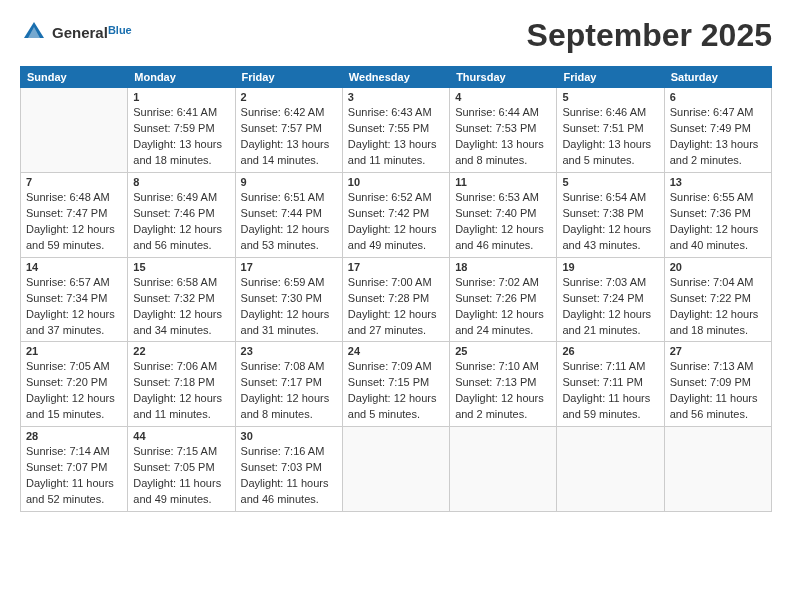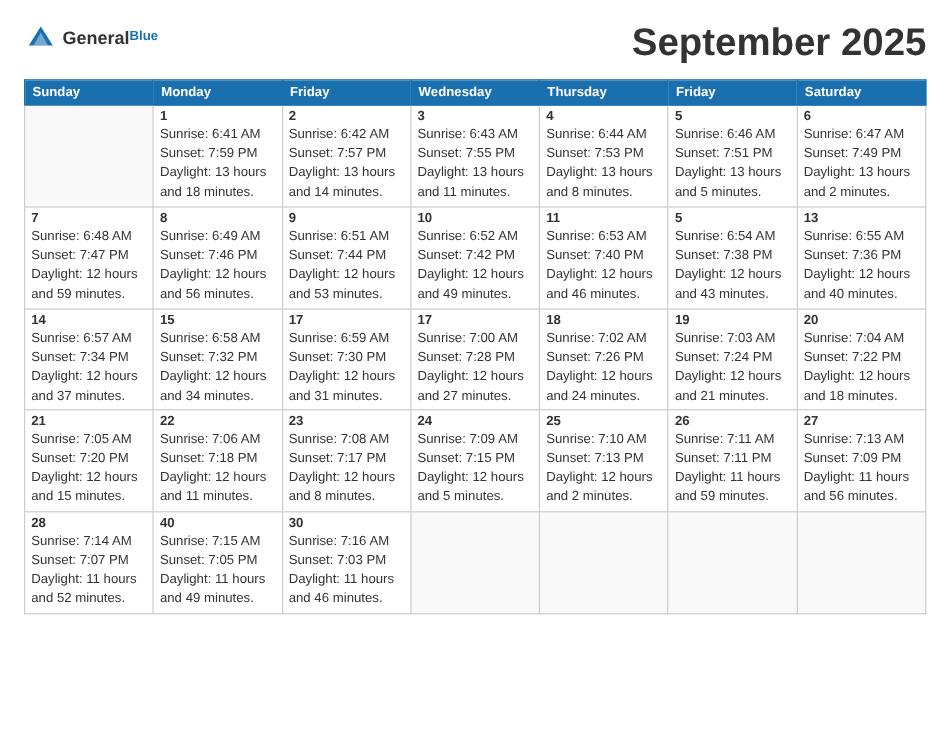--- a/index.html
+++ b/index.html
@@ -247,21 +247,21 @@
             <span class="day-num">27</span>
             <div class="day-info">Sunrise: 7:13 AM<br>Sunset: 7:09 PM<br>Daylight: 11 hours<br>and 56 minutes.</div>
           </td>
         </tr>
         <tr>
           <td>
             <span class="day-num">28</span>
             <div class="day-info">Sunrise: 7:14 AM<br>Sunset: 7:07 PM<br>Daylight: 11 hours<br>and 52 minutes.</div>
           </td>
           <td>
-            <span class="day-num">40</span>
+            <span class="day-num">44</span>
             <div class="day-info">Sunrise: 7:15 AM<br>Sunset: 7:05 PM<br>Daylight: 11 hours<br>and 49 minutes.</div>
           </td>
           <td>
             <span class="day-num">30</span>
             <div class="day-info">Sunrise: 7:16 AM<br>Sunset: 7:03 PM<br>Daylight: 11 hours<br>and 46 minutes.</div>
           </td>
           <td class="empty-cell"></td>
           <td class="empty-cell"></td>
           <td class="empty-cell"></td>
           <td class="empty-cell"></td>

